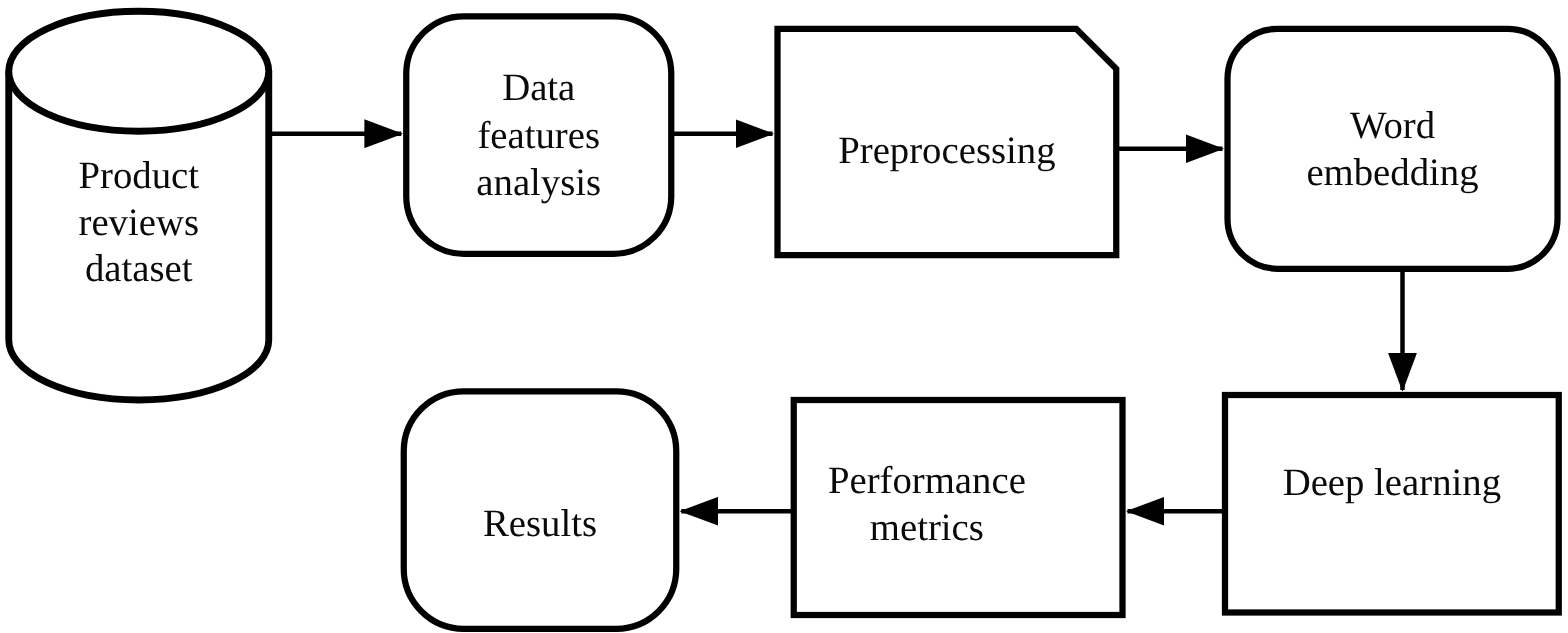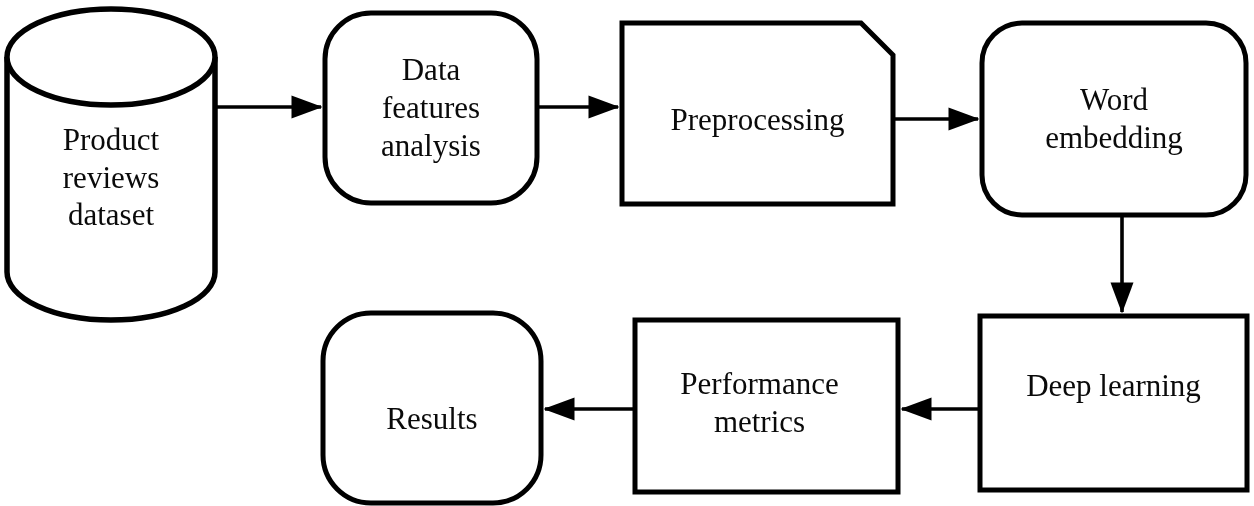--- a/index.html
+++ b/index.html
@@ -97,21 +97,21 @@
   </div>
 
   <div class="node-label" style="left:982px; top:23px; width:264px; height:192px;">
     <span style="max-width:175px;">Word embedding</span>
   </div>
 
   <div class="node-label" style="left:980px; top:316px; width:267px; height:140px;">
     <span>Deep learning</span>
   </div>
 
-  <div class="node-label" style="left:628px; top:320px; width:263px; height:166px;">
+  <div class="node-label" style="left:610px; top:320px; width:263px; height:166px;">
     <span style="max-width:210px;">Performance metrics</span>
   </div>
 
   <div class="node-label" style="left:323px; top:329px; width:218px; height:180px;">
     <span>Results</span>
   </div>
 
 </div>
 
 </body></html>

